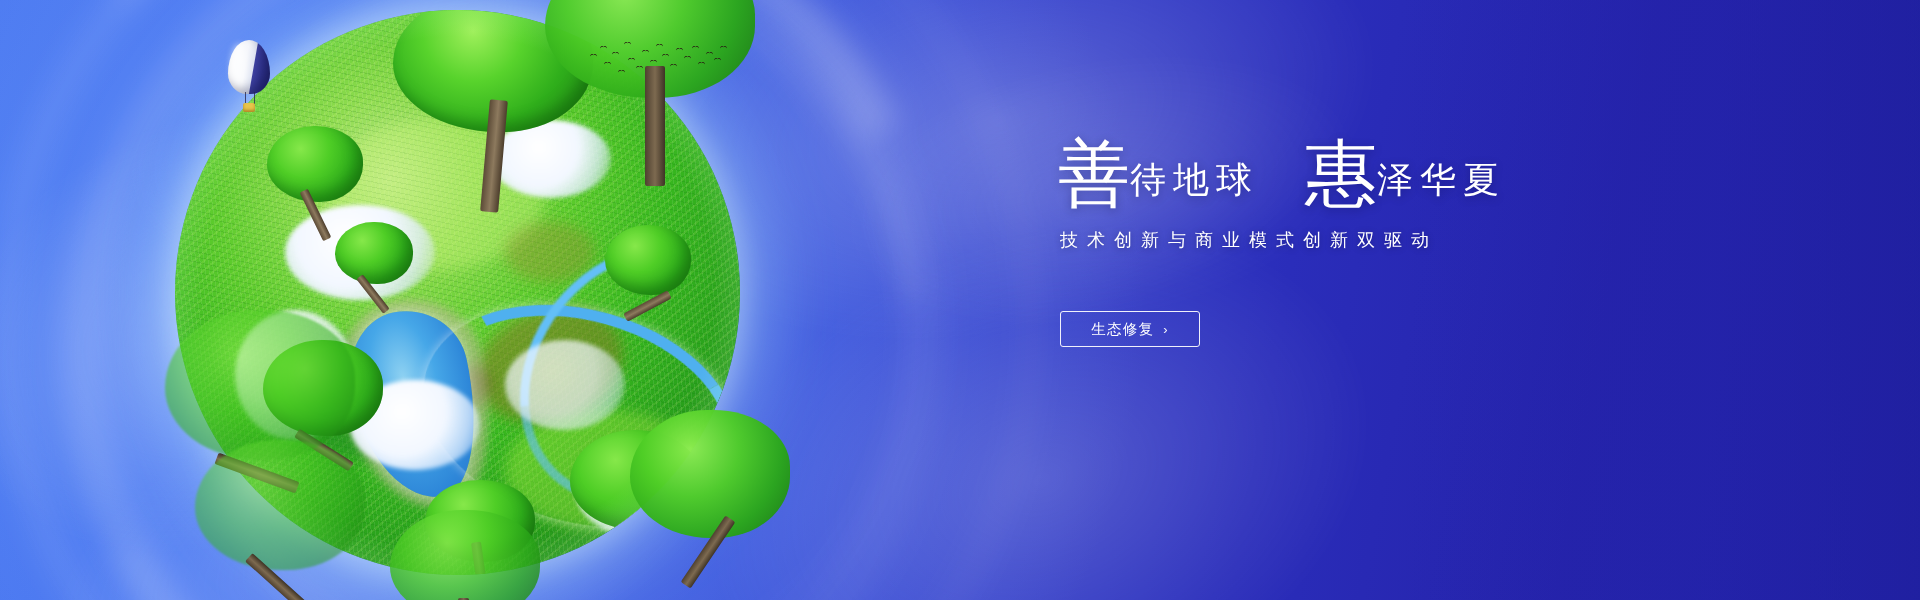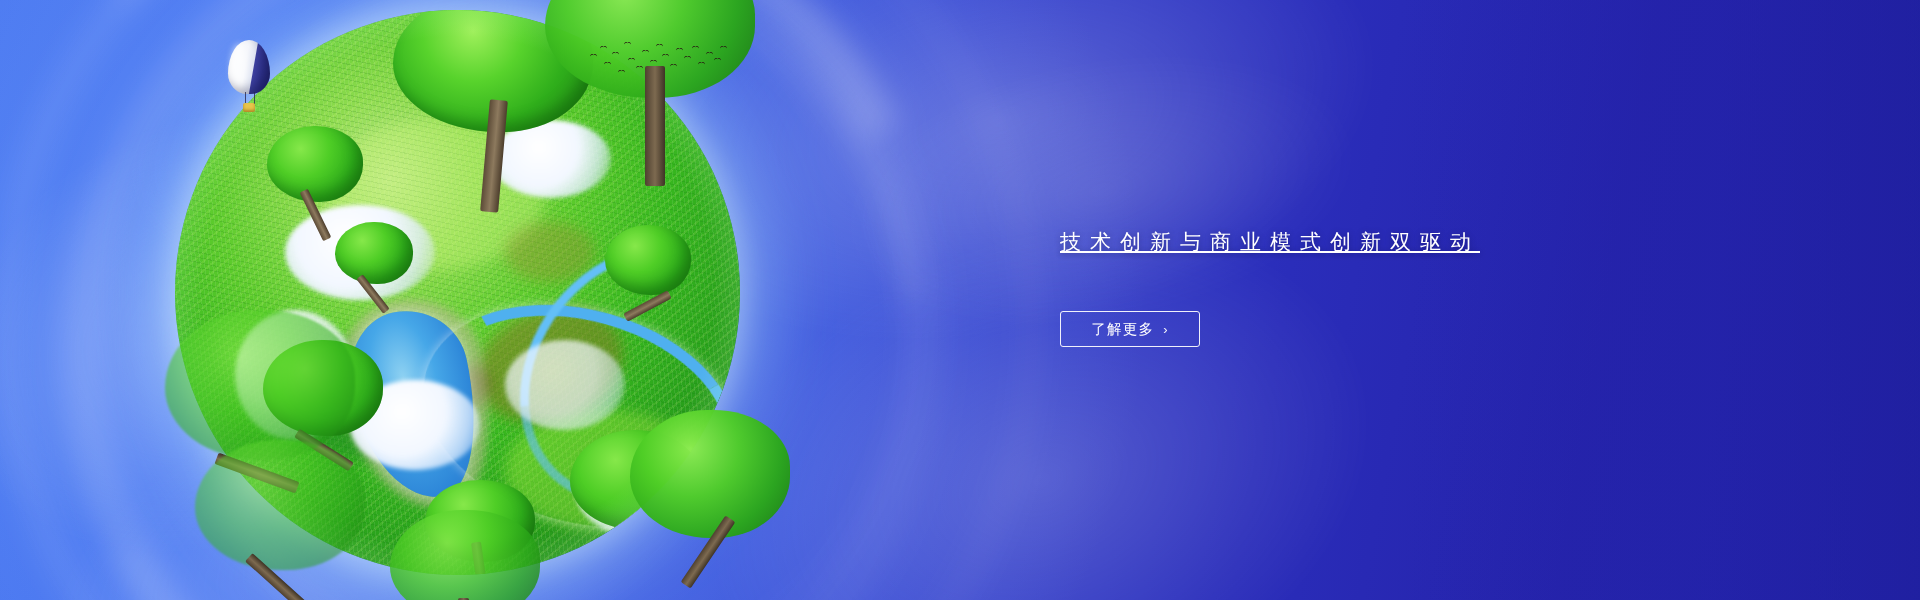--- a/index.html
+++ b/index.html
@@ -200,23 +200,22 @@
   .headline{
     position:absolute;left:0;top:138px;white-space:nowrap;
     color:#ffffff;font-family:"Liberation Serif","DejaVu Serif",serif;
     text-shadow:0 2px 10px rgba(0,0,40,0.30);
   }
   .hl-big{font-size:72px;line-height:1;vertical-align:-6px;letter-spacing:0;font-weight:400;}
   .hl-sm{font-size:36px;letter-spacing:7px;font-weight:400;}
   .hl-gap{display:inline-block;width:46px;}
   .subtitle{
     position:absolute;left:2px;top:228px;white-space:nowrap;
-    color:#ffffff;font-size:21px;letter-spacing:9px;font-weight:400;
+    color:#ffffff;font-size:18px;letter-spacing:9px;font-weight:400;
     text-shadow:0 1px 6px rgba(0,0,40,0.35);
-    text-decoration:underline;
   }
   .desc{
     position:absolute;left:2px;top:272px;white-space:nowrap;
     color:#ffffff;font-size:15.5px;letter-spacing:0.6px;font-weight:400;
     text-shadow:0 1px 5px rgba(0,0,40,0.35);
   }
   .cta{
     position:absolute;left:2px;top:311px;
     width:118px;height:34px;
     display:flex;align-items:center;justify-content:center;gap:9px;
@@ -353,23 +352,26 @@
     <div class="bird" style="left:110px;top:22px"></div>
     <div class="bird" style="left:118px;top:12px"></div>
     <div class="bird" style="left:126px;top:18px"></div>
     <div class="bird" style="left:132px;top:6px"></div>
   </div>
 
   <div class="vignette"></div>
 
   <div class="content">
 
+    <div class="headline">
+      <span class="hl-big">善</span><span class="hl-sm">待地球</span><span class="hl-gap"></span><span class="hl-big">惠</span><span class="hl-sm">泽华夏</span>
+    </div>
 
     <div class="subtitle">技术创新与商业模式创新双驱动</div>
 
 
     <div class="cta">
-      <span>了解更多</span>
+      <span>生态修复</span>
       <span class="chev">›</span>
     </div>
 
   </div>
 </div>
 
 </body></html>

